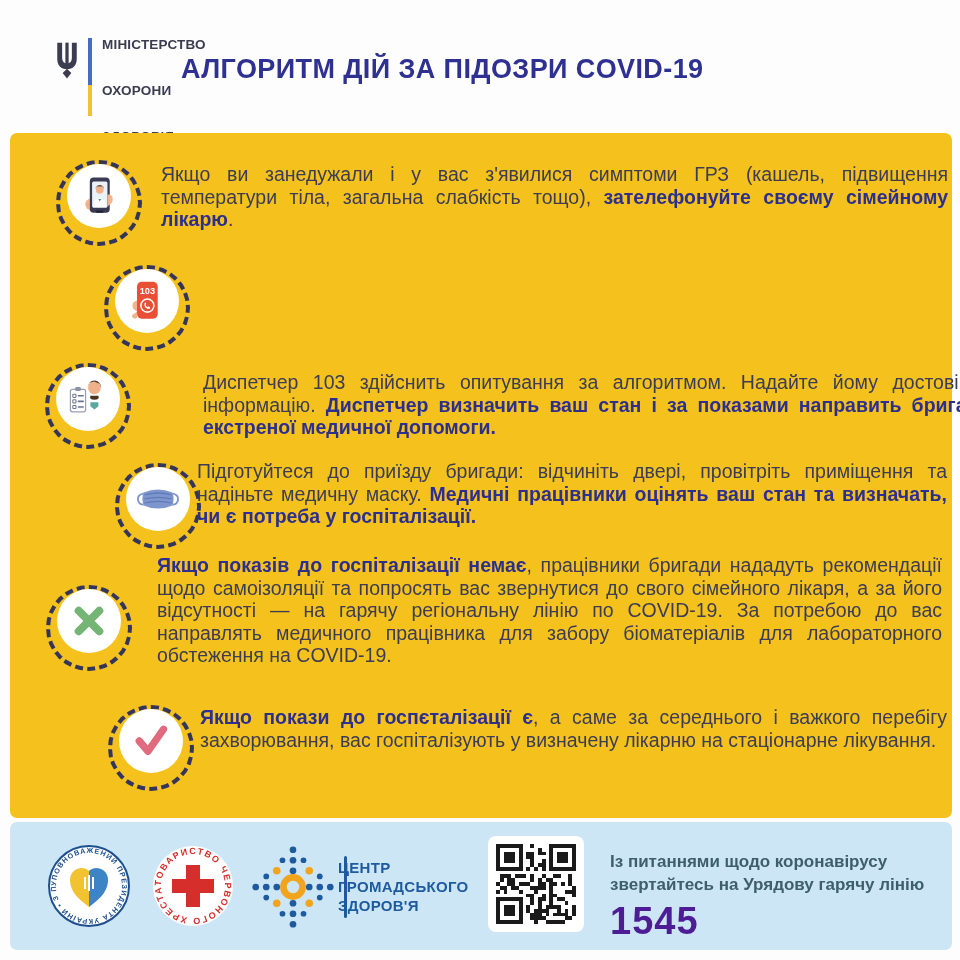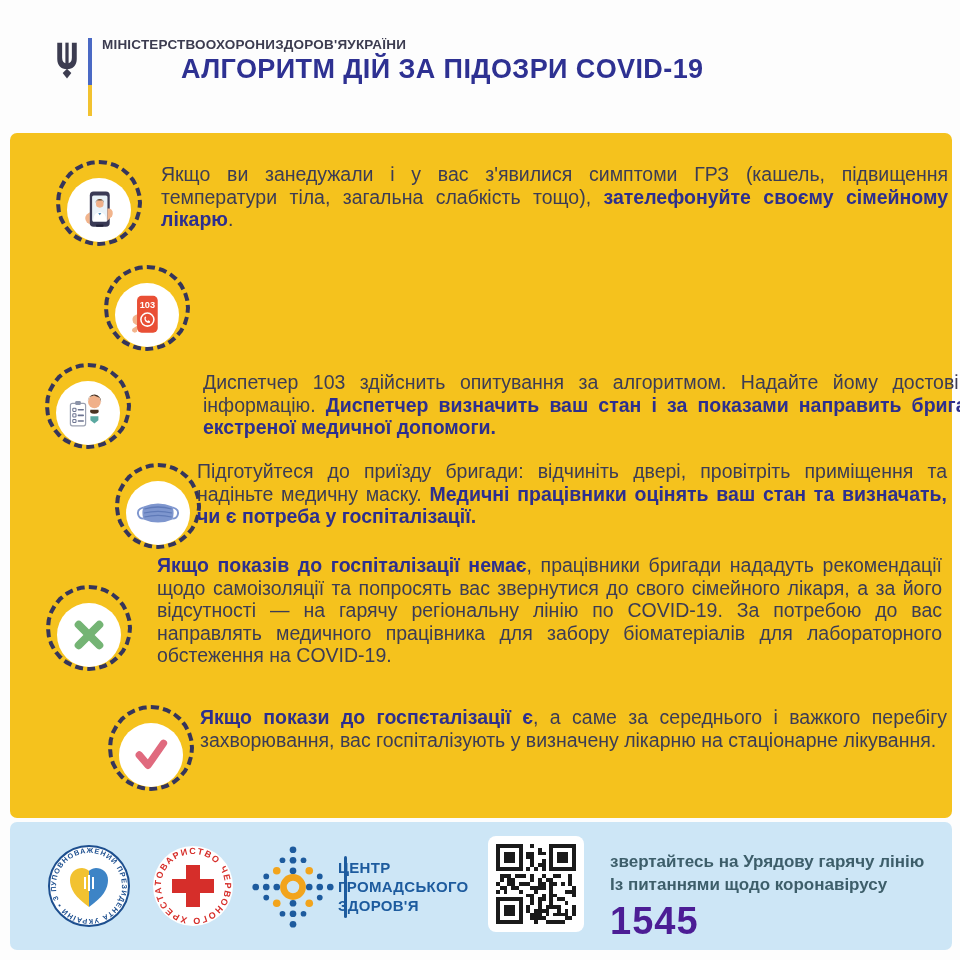--- a/index.html
+++ b/index.html
@@ -7,28 +7,28 @@
   body { font-family:"Liberation Sans", sans-serif; }
   .poster { position:relative; width:960px; height:960px; background:#fdfdfd; overflow:hidden; }
 
   
   .header { position:absolute; left:0; top:0; width:960px; height:133px; background:#fdfdfd; }
   .moh-logo { position:absolute; left:54px; top:36px; display:flex; align-items:stretch; height:82px; }
   .tryzub { width:26px; height:40px; margin-top:4px; }
   .moh-bar { width:4px; margin:2px 10px 2px 8px; display:flex; flex-direction:column; }
   .moh-bar .b-top { flex:3; background:#4a69c4; }
   .moh-bar .b-bot { flex:2; background:#f2c230; }
-  .moh-text { display:flex; flex-direction:row; justify-content:flex-start; }
+  .moh-text { display:flex; flex-direction:column; justify-content:flex-start;gap:29px; }
   .moh-text span { font-size:13.5px; font-weight:700; color:#3c3c50; line-height:17px; letter-spacing:0.2px; }
   .title { position:absolute; left:181px; top:54px; width:770px; font-size:27px; font-weight:800; color:#2e3192; letter-spacing:0.4px; white-space:nowrap; }
 
   
   .body-block { position:absolute; left:10px; top:133px; width:942px; height:685px; background:#f5c21d; border-radius:7px; }
 
-  .step-icon { position:absolute; width:86px; height:86px; border:4px dashed #35355b; border-radius:50%; display:flex; align-items:flex-end; justify-content:center; }
+  .step-icon { position:absolute; width:86px; height:86px; border:4px dashed #35355b; border-radius:50%; display:flex; align-items:flex-start; justify-content:center; }
   .step-icon .inner { width:64px; height:64px; background:#ffffff; border-radius:50%; display:flex; align-items:center; justify-content:center; }
   .step-icon svg { display:block; }
 
   .step-text { position:absolute; font-size:19.5px; line-height:22.5px; color:#3c3c55; text-align:justify; text-justify:inter-word; }
   .step-text .b { font-weight:700; color:#2d2f8e; }
 
   
   .icon-1 { left:46px;  top:27px;  }
   .icon-2 { left:94px;  top:132px; }
   .icon-3 { left:35px;  top:230px; }
@@ -357,18 +357,18 @@
           <rect x="14" y="0" width="7" height="7" fill="#1a1a1a"></rect>
           <rect x="15" y="1" width="5" height="5" fill="#fff"></rect>
           <rect x="16" y="2" width="3" height="3" fill="#1a1a1a"></rect>
           <rect x="0" y="14" width="7" height="7" fill="#1a1a1a"></rect>
           <rect x="1" y="15" width="5" height="5" fill="#fff"></rect>
           <rect x="2" y="16" width="3" height="3" fill="#1a1a1a"></rect>
         </svg>
     </div>
 
     <div class="hotline">
+      <div class="l">Із питаннями щодо коронавірусу</div>
       <div class="l">звертайтесь на Урядову гарячу лінію</div>
-      <div class="l">Із питаннями щодо коронавірусу</div>
       <div class="num">1545</div>
     </div>
   </div>
 </div>
 
 </body></html>

